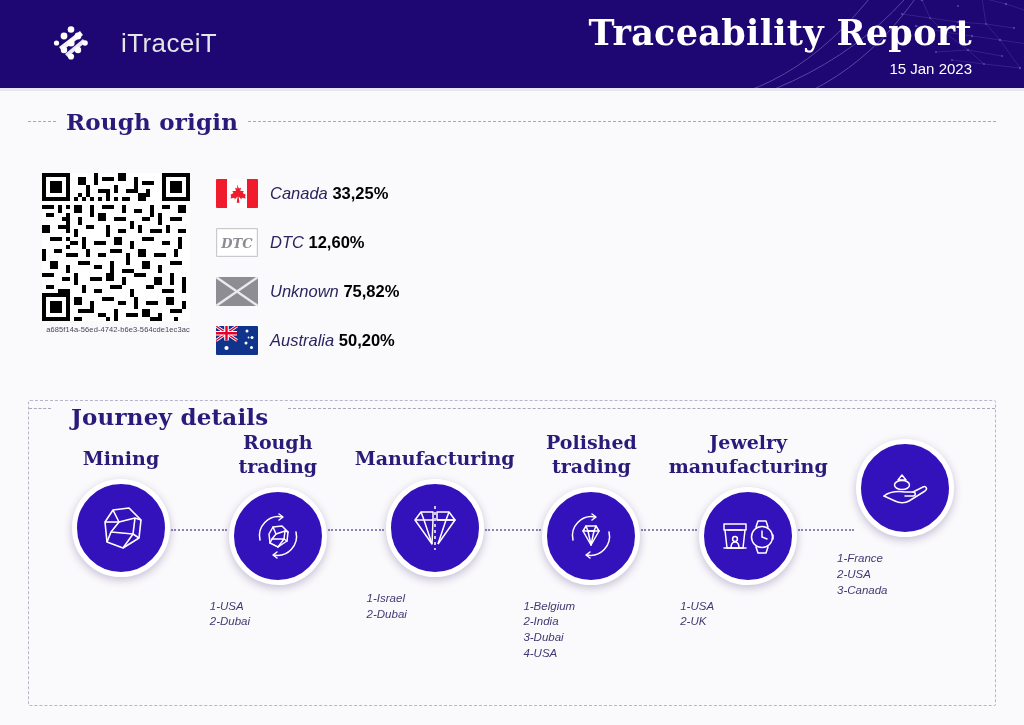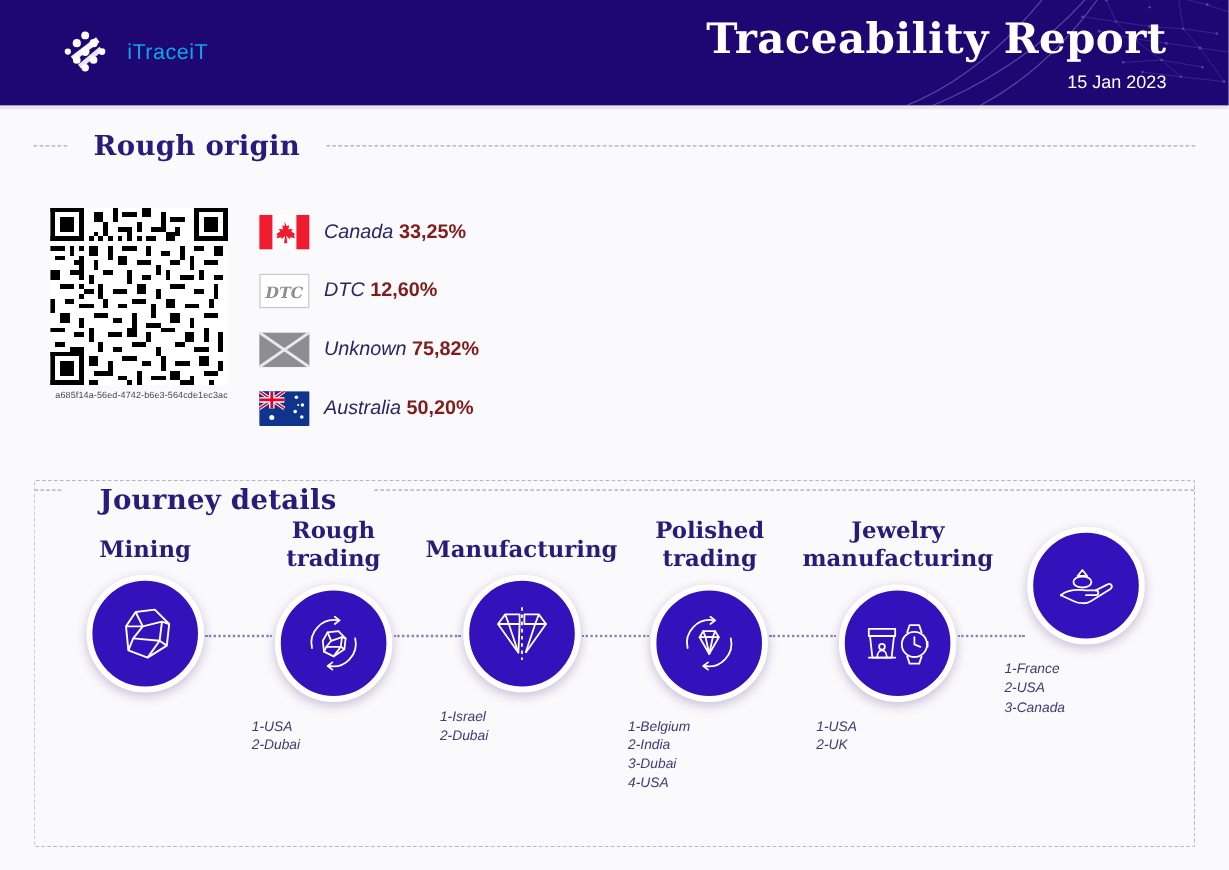--- a/index.html
+++ b/index.html
@@ -30,25 +30,26 @@
   }
   .brand {
     position: absolute;
     left: 50px; top: 20px;
     display: flex;
     align-items: center;
     gap: 10px;
   }
   .brand-logo { width: 46px; height: 46px; display: block; }
   .brand-name {
-    color: #0ea5e9;
-    font-size: 18px;
+    color: #e5e5e5;
+    font-size: 26px;
     letter-spacing: .4px;
     font-family: "Liberation Sans", sans-serif;
     font-weight: 400;
+    margin-left: 15px;
   }
   .report-title {
     position: absolute;
     right: 52px; top: 14px;
     color: #ffffff;
     font-family: "DejaVu Serif", serif;
     font-weight: 700;
     font-size: 35px;
     letter-spacing: .3px;
     text-align: right;
@@ -66,21 +67,21 @@
     position: absolute;
     left: 0; top: 88px;
     width: 1024px; height: 3px;
     background: #e9e6f2;
   }
 
   
   .sec-head {
     display: flex;
     align-items: center;
-    gap: 22px;
+    gap: 10px;
     width: 100%;
   }
   .sec-head .dash-left {
     width: 28px;
     border-top: 1px dashed #aaa6bb;
     height: 0;
   }
   .sec-head .sec-title {
     font-family: "DejaVu Serif", serif;
     font-weight: 700;
@@ -141,21 +142,21 @@
   .origin-text {
     font-size: 16.5px;
     color: #2a2560;
     font-family: "Liberation Sans", sans-serif;
     font-style: italic;
     white-space: nowrap;
   }
   .origin-text b {
     font-style: normal;
     font-weight: 700;
-    color: #7f1d1d;
+    color: #000000;
   }
 
   
   .journey {
     position: absolute;
     left: 28px; top: 400px;
     width: 968px;
     height: 306px;
     border: 1px dashed #b9b5c9;
     border-radius: 2px;

